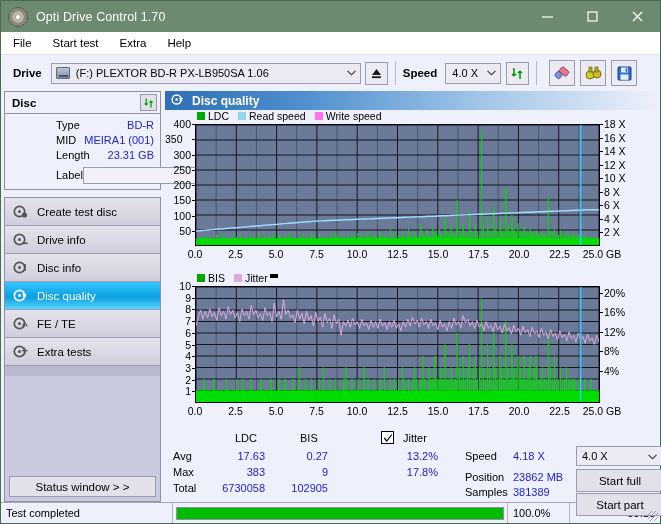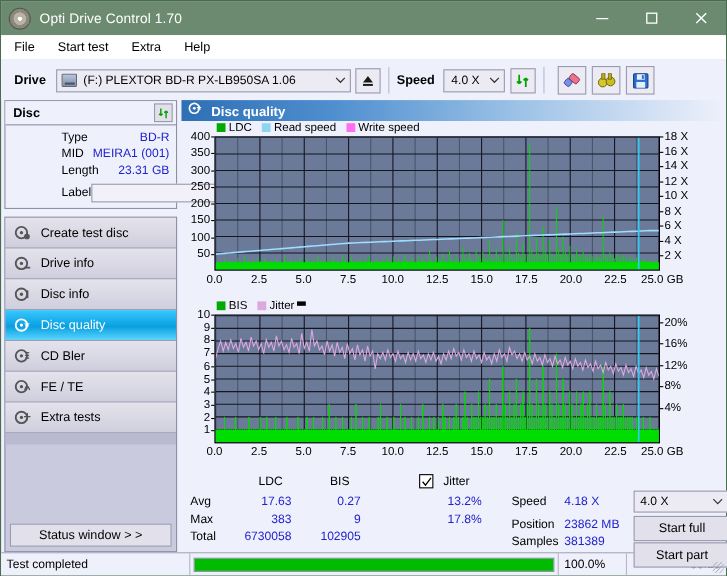--- a/index.html
+++ b/index.html
@@ -57,21 +57,21 @@
   .combo{
     height:21px;background:#eceaf3;border:1px solid #9a9ab0;
     display:flex;align-items:center;box-sizing:border-box;
     font-size:11px;color:#000;position:relative;
   }
   .combo .cb-text{padding:0 6px;white-space:nowrap;overflow:hidden;}
   .combo .chev{
     margin-left:auto;width:17px;height:100%;
     display:flex;align-items:center;justify-content:center;flex:0 0 auto;
   }
-  .drive-combo{width:268px;}
+  .drive-combo{width:310px;}
   .drv-ico{
     width:14px;height:12px;margin-left:4px;flex:0 0 auto;
     background:linear-gradient(#b9c5d8,#7f8fa8);
     border:1px solid #5d6b80;border-radius:1px;box-sizing:border-box;
     position:relative;
   }
   .drv-ico:after{
     content:"";position:absolute;left:2px;bottom:1px;width:9px;height:2px;background:#4b5668;
   }
   .eject{
@@ -392,30 +392,20 @@
             <span class="nav-ico">
               <svg width="15" height="15" viewBox="0 0 15 15">
                   <circle cx="6.5" cy="7.5" r="5.2" fill="none" stroke="#ffffff" stroke-width="1.7"></circle>
                   <circle cx="6.5" cy="7.5" r="1.5" fill="#ffffff"></circle>
                   <path d="M11.5 4 L12.3 6 L14.3 6 L12.7 7.3 L13.4 9.3 L11.5 8 L9.6 9.3 L10.3 7.3 L8.7 6 L10.7 6 Z" fill="#ffffff"></path>
                 </svg>
             </span>
             <span class="nav-text">Disc quality</span>
           </div>
 
-          <div class="nav-item">
-            <span class="nav-ico">
-              <svg width="15" height="15" viewBox="0 0 15 15">
-                  <circle cx="6.5" cy="7.5" r="5.2" fill="none" stroke="#555" stroke-width="1.7"></circle>
-                  <circle cx="6.5" cy="7.5" r="1.5" fill="#555"></circle>
-                  <path d="M9.8 4.5 L13.5 4.5 M9.8 7 L13.5 7 M9.8 9.5 L13.5 9.5" stroke="#555" stroke-width="1.1"></path>
-                </svg>
-            </span>
-            <span class="nav-text">CD Bler</span>
-          </div>
 
           <div class="nav-item">
             <span class="nav-ico">
               <svg width="15" height="15" viewBox="0 0 15 15">
                   <circle cx="6.5" cy="7.5" r="5.2" fill="none" stroke="#555" stroke-width="1.7"></circle>
                   <circle cx="6.5" cy="7.5" r="1.5" fill="#555"></circle>
                   <path d="M9.5 10.5 Q11.5 3.5 14 10.5" stroke="#555" stroke-width="1.2" fill="none"></path>
                 </svg>
             </span>
             <span class="nav-text">FE / TE</span>
@@ -500,21 +490,21 @@
               <line x1="0" x2="410" y1="118" y2="118" stroke="#15151f" stroke-width="1"></line>
               <path d="M 0 118 L 0.00 118 L 0.00 112.69 L 0.00 118 L 2.06 118 L 2.06 113.87 L 2.06 118 L 4.12 118 L 4.12 111.51 L 4.12 118 L 6.18 118 L 6.18 113.28 L 6.18 118 L 8.24 118 L 8.24 109.15 L 8.24 118 L 10.30 118 L 10.30 112.10 L 10.30 118 L 12.36 118 L 12.36 110.33 L 12.36 118 L 14.42 118 L 14.42 112.69 L 14.42 118 L 16.48 118 L 16.48 110.92 L 16.48 118 L 18.54 118 L 18.54 113.28 L 18.54 118 L 20.60 118 L 20.60 107.97 L 20.60 118 L 22.66 118 L 22.66 111.51 L 22.66 118 L 24.72 118 L 24.72 112.69 L 24.72 118 L 26.78 118 L 26.78 106.20 L 26.78 118 L 28.84 118 L 28.84 110.33 L 28.84 118 L 30.90 118 L 30.90 112.10 L 30.90 118 L 32.96 118 L 32.96 112.69 L 32.96 118 L 35.03 118 L 35.03 109.15 L 35.03 118 L 37.09 118 L 37.09 111.51 L 37.09 118 L 39.15 118 L 39.15 107.38 L 39.15 118 L 41.21 118 L 41.21 110.33 L 41.21 118 L 43.27 118 L 43.27 112.10 L 43.27 118 L 45.33 118 L 45.33 107.97 L 45.33 118 L 47.39 118 L 47.39 110.92 L 47.39 118 L 49.45 118 L 49.45 112.69 L 49.45 118 L 51.51 118 L 51.51 109.74 L 51.51 118 L 53.57 118 L 53.57 111.51 L 53.57 118 L 55.63 118 L 55.63 108.56 L 55.63 118 L 57.69 118 L 57.69 112.10 L 57.69 118 L 59.75 118 L 59.75 110.33 L 59.75 118 L 61.81 118 L 61.81 112.69 L 61.81 118 L 63.87 118 L 63.87 106.20 L 63.87 118 L 65.93 118 L 65.93 110.92 L 65.93 118 L 67.99 118 L 67.99 112.10 L 67.99 118 L 70.05 118 L 70.05 109.15 L 70.05 118 L 72.11 118 L 72.11 111.51 L 72.11 118 L 74.17 118 L 74.17 109.74 L 74.17 118 L 76.23 118 L 76.23 112.69 L 76.23 118 L 78.29 118 L 78.29 107.38 L 78.29 118 L 80.35 118 L 80.35 110.92 L 80.35 118 L 82.41 118 L 82.41 112.10 L 82.41 118 L 84.47 118 L 84.47 107.97 L 84.47 118 L 86.53 118 L 86.53 110.33 L 86.53 118 L 88.59 118 L 88.59 112.69 L 88.59 118 L 90.65 118 L 90.65 109.15 L 90.65 118 L 92.71 118 L 92.71 111.51 L 92.71 118 L 94.77 118 L 94.77 106.20 L 94.77 118 L 96.83 118 L 96.83 110.33 L 96.83 118 L 98.89 118 L 98.89 112.10 L 98.89 118 L 100.95 118 L 100.95 108.56 L 100.95 118 L 103.02 118 L 103.02 110.92 L 103.02 118 L 105.08 118 L 105.08 112.69 L 105.08 118 L 107.14 118 L 107.14 109.74 L 107.14 118 L 109.20 118 L 109.20 107.38 L 109.20 118 L 111.26 118 L 111.26 111.51 L 111.26 118 L 113.32 118 L 113.32 110.33 L 113.32 118 L 115.38 118 L 115.38 112.10 L 115.38 118 L 117.44 118 L 117.44 105.02 L 117.44 118 L 119.50 118 L 119.50 109.15 L 119.50 118 L 121.56 118 L 121.56 110.92 L 121.56 118 L 123.62 118 L 123.62 112.10 L 123.62 118 L 125.68 118 L 125.68 106.79 L 125.68 118 L 127.74 118 L 127.74 110.33 L 127.74 118 L 129.80 118 L 129.80 111.51 L 129.80 118 L 131.86 118 L 131.86 108.56 L 131.86 118 L 133.92 118 L 133.92 109.74 L 133.92 118 L 135.98 118 L 135.98 112.10 L 135.98 118 L 138.04 118 L 138.04 107.38 L 138.04 118 L 140.10 118 L 140.10 110.92 L 140.10 118 L 142.16 118 L 142.16 105.61 L 142.16 118 L 144.22 118 L 144.22 109.74 L 144.22 118 L 146.28 118 L 146.28 111.51 L 146.28 118 L 148.34 118 L 148.34 107.97 L 148.34 118 L 150.40 118 L 150.40 110.33 L 150.40 118 L 152.46 118 L 152.46 112.10 L 152.46 118 L 154.52 118 L 154.52 109.15 L 154.52 118 L 156.58 118 L 156.58 110.92 L 156.58 118 L 158.64 118 L 158.64 106.79 L 158.64 118 L 160.70 118 L 160.70 109.74 L 160.70 118 L 162.76 118 L 162.76 111.51 L 162.76 118 L 164.82 118 L 164.82 106.20 L 164.82 118 L 166.88 118 L 166.88 110.33 L 166.88 118 L 168.94 118 L 168.94 107.97 L 168.94 118 L 171.01 118 L 171.01 111.51 L 171.01 118 L 173.07 118 L 173.07 109.15 L 173.07 118 L 175.13 118 L 175.13 104.43 L 175.13 118 L 177.19 118 L 177.19 109.74 L 177.19 118 L 179.25 118 L 179.25 110.92 L 179.25 118 L 181.31 118 L 181.31 107.38 L 181.31 118 L 183.37 118 L 183.37 109.15 L 183.37 118 L 185.43 118 L 185.43 111.51 L 185.43 118 L 187.49 118 L 187.49 105.61 L 187.49 118 L 189.55 118 L 189.55 109.74 L 189.55 118 L 191.61 118 L 191.61 107.97 L 191.61 118 L 193.67 118 L 193.67 110.33 L 193.67 118 L 195.73 118 L 195.73 111.51 L 195.73 118 L 197.79 118 L 197.79 100.89 L 197.79 118 L 199.85 118 L 199.85 109.15 L 199.85 118 L 201.91 118 L 201.91 110.33 L 201.91 118 L 203.97 118 L 203.97 106.20 L 203.97 118 L 206.03 118 L 206.03 107.97 L 206.03 118 L 208.09 118 L 208.09 109.74 L 208.09 118 L 210.15 118 L 210.15 103.84 L 210.15 118 L 212.21 118 L 212.21 109.15 L 212.21 118 L 214.27 118 L 214.27 110.33 L 214.27 118 L 216.33 118 L 216.33 101.48 L 216.33 118 L 218.39 118 L 218.39 107.97 L 218.39 118 L 220.45 118 L 220.45 109.74 L 220.45 118 L 222.51 118 L 222.51 105.02 L 222.51 118 L 224.57 118 L 224.57 109.15 L 224.57 118 L 226.63 118 L 226.63 110.33 L 226.63 118 L 228.69 118 L 228.69 97.94 L 228.69 118 L 230.75 118 L 230.75 106.79 L 230.75 118 L 232.81 118 L 232.81 109.15 L 232.81 118 L 234.87 118 L 234.87 103.25 L 234.87 118 L 236.93 118 L 236.93 107.97 L 236.93 118 L 238.99 118 L 238.99 109.74 L 238.99 118 L 241.06 118 L 241.06 100.30 L 241.06 118 L 243.12 118 L 243.12 106.20 L 243.12 118 L 245.18 118 L 245.18 108.56 L 245.18 118 L 247.24 118 L 247.24 102.66 L 247.24 118 L 249.30 118 L 249.30 107.38 L 249.30 118 L 251.36 118 L 251.36 109.15 L 251.36 118 L 253.42 118 L 253.42 92.04 L 253.42 118 L 255.48 118 L 255.48 105.02 L 255.48 118 L 257.54 118 L 257.54 107.97 L 257.54 118 L 259.60 118 L 259.60 99.71 L 259.60 118 L 261.66 118 L 261.66 106.20 L 261.66 118 L 263.72 118 L 263.72 108.56 L 263.72 118 L 265.78 118 L 265.78 73.75 L 265.78 118 L 267.84 118 L 267.84 103.84 L 267.84 118 L 269.90 118 L 269.90 107.38 L 269.90 118 L 271.96 118 L 271.96 97.35 L 271.96 118 L 274.02 118 L 274.02 105.02 L 274.02 118 L 276.08 118 L 276.08 107.97 L 276.08 118 L 278.14 118 L 278.14 85.55 L 278.14 118 L 280.20 118 L 280.20 103.25 L 280.20 118 L 282.26 118 L 282.26 106.79 L 282.26 118 L 284.32 118 L 284.32 94.99 L 284.32 118 L 286.38 118 L 286.38 104.43 L 286.38 118 L 288.44 118 L 288.44 107.38 L 288.44 118 L 290.50 118 L 290.50 5.02 L 290.50 118 L 292.56 118 L 292.56 100.30 L 292.56 118 L 294.62 118 L 294.62 105.61 L 294.62 118 L 296.68 118 L 296.68 89.68 L 296.68 118 L 298.74 118 L 298.74 103.25 L 298.74 118 L 300.80 118 L 300.80 106.20 L 300.80 118 L 302.86 118 L 302.86 79.65 L 302.86 118 L 304.92 118 L 304.92 101.48 L 304.92 118 L 306.98 118 L 306.98 105.02 L 306.98 118 L 309.05 118 L 309.05 92.63 L 309.05 118 L 311.11 118 L 311.11 103.84 L 311.11 118 L 313.17 118 L 313.17 106.20 L 313.17 118 L 315.23 118 L 315.23 61.95 L 315.23 118 L 317.29 118 L 317.29 99.71 L 317.29 118 L 319.35 118 L 319.35 104.43 L 319.35 118 L 321.41 118 L 321.41 88.50 L 321.41 118 L 323.47 118 L 323.47 102.07 L 323.47 118 L 325.53 118 L 325.53 105.61 L 325.53 118 L 327.59 118 L 327.59 96.76 L 327.59 118 L 329.65 118 L 329.65 103.84 L 329.65 118 L 331.71 118 L 331.71 106.20 L 331.71 118 L 333.77 118 L 333.77 100.30 L 333.77 118 L 335.83 118 L 335.83 105.02 L 335.83 118 L 337.89 118 L 337.89 106.79 L 337.89 118 L 339.95 118 L 339.95 102.07 L 339.95 118 L 342.01 118 L 342.01 105.61 L 342.01 118 L 344.07 118 L 344.07 107.38 L 344.07 118 L 346.13 118 L 346.13 103.84 L 346.13 118 L 348.19 118 L 348.19 106.20 L 348.19 118 L 350.25 118 L 350.25 107.97 L 350.25 118 L 352.31 118 L 352.31 105.02 L 352.31 118 L 354.37 118 L 354.37 106.79 L 354.37 118 L 356.43 118 L 356.43 108.56 L 356.43 118 L 358.49 118 L 358.49 70.80 L 358.49 118 L 360.55 118 L 360.55 104.43 L 360.55 118 L 362.61 118 L 362.61 106.79 L 362.61 118 L 364.67 118 L 364.67 102.66 L 364.67 118 L 366.73 118 L 366.73 106.20 L 366.73 118 L 368.79 118 L 368.79 107.97 L 368.79 118 L 370.85 118 L 370.85 103.84 L 370.85 118 L 372.91 118 L 372.91 106.79 L 372.91 118 L 374.97 118 L 374.97 108.56 L 374.97 118 L 377.04 118 L 377.04 105.02 L 377.04 118 L 379.10 118 L 379.10 107.38 L 379.10 118 L 381.16 118 L 381.16 109.15 L 381.16 118 L 383.22 118 L 383.22 106.20 L 383.22 118 L 385.28 118 L 385.28 107.97 L 385.28 118 L 387.34 118 L 387.34 109.74 L 387.34 118 L 389.40 118 L 389.40 107.38 L 389.40 118 L 391.46 118 L 391.46 109.15 L 391.46 118 L 393.52 118 L 393.52 110.33 L 393.52 118 L 395.58 118 L 395.58 108.56 L 395.58 118 L 397.64 118 L 397.64 109.74 L 397.64 118 L 399.70 118 L 399.70 110.92 L 399.70 118 L 401.76 118 L 401.76 109.74 L 401.76 118 L 403.82 118 L 403.82 110.92 L 403.82 118 L 405.88 118 L 405.88 112.10 L 405.88 118 L 407.94 118 L 407.94 110.33 L 407.94 118 L 410.00 118 L 410.00 111.51 L 410.00 118 L 410 118 Z" fill="#00dd00" stroke="#00dd00" stroke-width="0.9"></path>
               <rect x="0" width="410" y="111.51" height="6.49" fill="#00dd00"></rect>
               <path d="M 0.00 104.23 L 4.10 103.91 L 8.20 103.58 L 12.30 103.25 L 16.40 102.92 L 20.50 102.59 L 24.60 102.27 L 28.70 101.94 L 32.80 101.61 L 36.90 101.28 L 41.00 100.96 L 45.10 100.63 L 49.20 100.30 L 53.30 99.97 L 57.40 99.64 L 61.50 99.32 L 65.60 98.99 L 69.70 98.66 L 73.80 98.33 L 77.90 98.01 L 82.00 97.68 L 86.10 97.35 L 90.20 97.02 L 94.30 96.69 L 98.40 96.37 L 102.50 96.04 L 106.60 95.71 L 110.70 95.38 L 114.80 95.06 L 118.90 94.73 L 123.00 94.40 L 127.10 94.27 L 131.20 94.07 L 135.30 93.88 L 139.40 93.74 L 143.50 93.61 L 147.60 93.42 L 151.70 93.22 L 155.80 93.09 L 159.90 92.96 L 164.00 92.76 L 168.10 92.56 L 172.20 92.43 L 176.30 92.30 L 180.40 92.11 L 184.50 91.91 L 188.60 91.78 L 192.70 91.65 L 196.80 91.45 L 200.90 91.25 L 205.00 91.12 L 209.10 90.99 L 213.20 90.79 L 217.30 90.60 L 221.40 90.47 L 225.50 90.34 L 229.60 90.14 L 233.70 89.94 L 237.80 89.81 L 241.90 89.68 L 246.00 89.48 L 250.10 89.29 L 254.20 89.16 L 258.30 89.02 L 262.40 88.83 L 266.50 88.63 L 270.60 88.50 L 274.70 88.37 L 278.80 88.17 L 282.90 87.98 L 287.00 87.84 L 291.10 87.71 L 295.20 87.52 L 299.30 87.32 L 303.40 87.19 L 307.50 87.06 L 311.60 86.86 L 315.70 86.66 L 319.80 86.53 L 323.90 86.40 L 328.00 86.21 L 332.10 86.01 L 336.20 85.88 L 340.30 85.75 L 344.40 85.55 L 348.50 85.35 L 352.60 85.22 L 356.70 85.09 L 360.80 84.89 L 364.90 84.70 L 369.00 84.57 L 373.10 84.44 L 377.20 84.24 L 381.30 84.04 L 385.40 83.91 L 389.50 83.78 L 393.60 83.58 L 397.70 83.39 L 401.80 83.26 L 405.90 83.26 L 410.00 83.26" fill="none" stroke="#9fdcff" stroke-width="1.4"></path>
               <line x1="391.30400000000003" x2="391.30400000000003" y1="0" y2="118" stroke="#35c8f0" stroke-width="1.6"></line>
             </svg>
         </div>
         <div id="yaxis-top">
             <div class="axis-lbl" style="left: 0px; width: 26px; text-align: right; top: 8px;">400</div>
             <div class="tickmark" style="left: 27px; top: 14px; width: 3px; height: 1px;"></div>
-            <div class="axis-lbl" style="left: 0px; width: 26px; text-align: right; top: 23.25px;">350</div>
+            <div class="axis-lbl" style="left: 0px; width: 26px; top: 23.25px;">350</div>
             <div class="tickmark" style="left: 27px; top: 29.25px; width: 3px; height: 1px;"></div>
             <div class="axis-lbl" style="left: 0px; width: 26px; text-align: right; top: 38.5px;">300</div>
             <div class="tickmark" style="left: 27px; top: 44.5px; width: 3px; height: 1px;"></div>
             <div class="axis-lbl" style="left: 0px; width: 26px; text-align: right; top: 53.75px;">250</div>
             <div class="tickmark" style="left: 27px; top: 59.75px; width: 3px; height: 1px;"></div>
             <div class="axis-lbl" style="left: 0px; width: 26px; text-align: right; top: 69px;">200</div>
             <div class="tickmark" style="left: 27px; top: 75px; width: 3px; height: 1px;"></div>
             <div class="axis-lbl" style="left: 0px; width: 26px; text-align: right; top: 84.25px;">150</div>
             <div class="tickmark" style="left: 27px; top: 90.25px; width: 3px; height: 1px;"></div>
             <div class="axis-lbl" style="left: 0px; width: 26px; text-align: right; top: 99.5px;">100</div>

